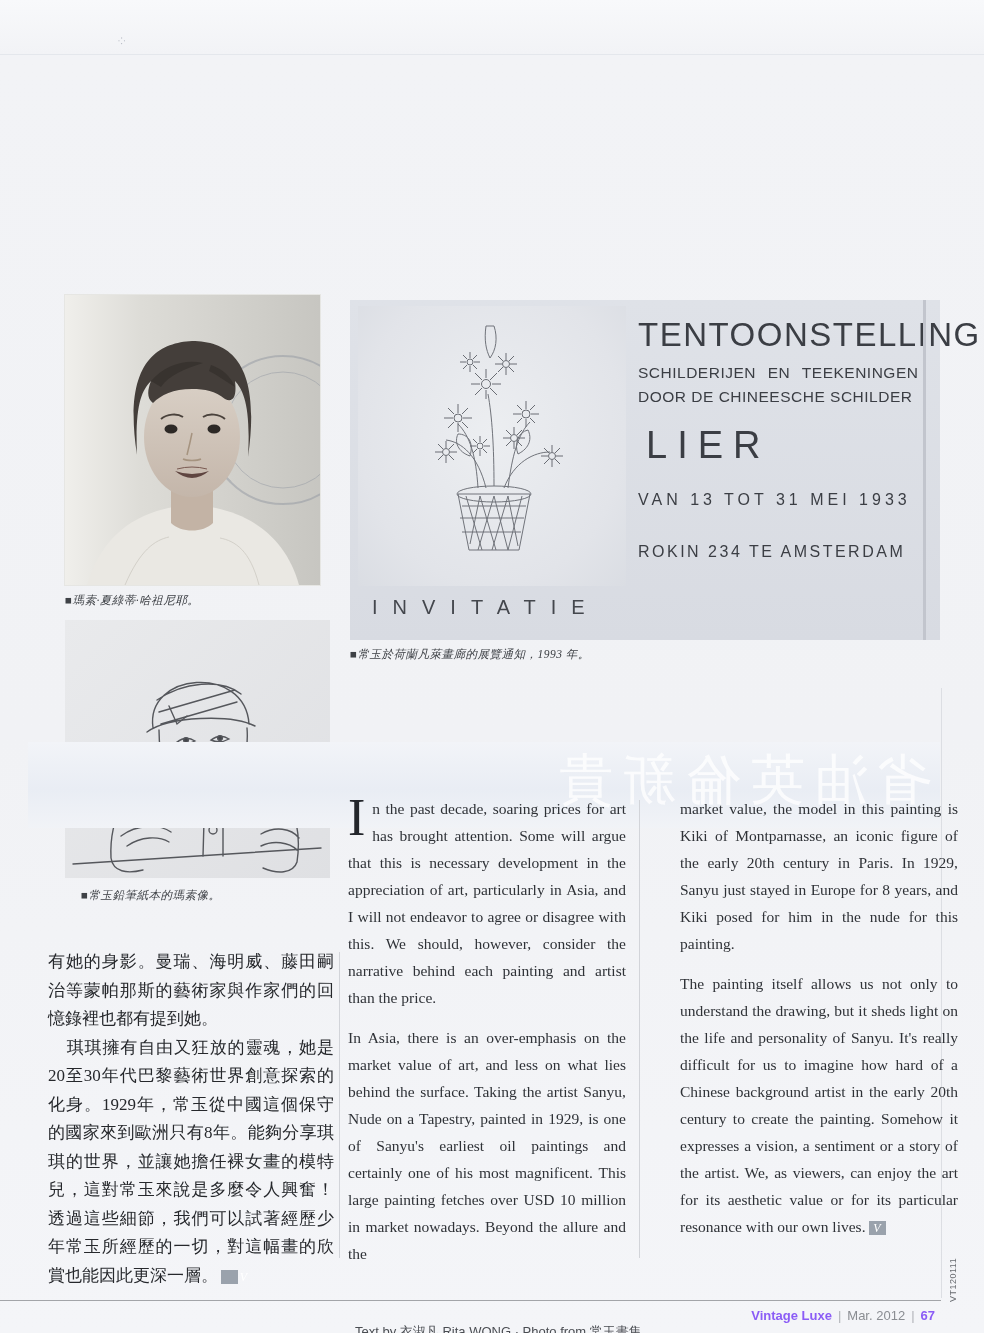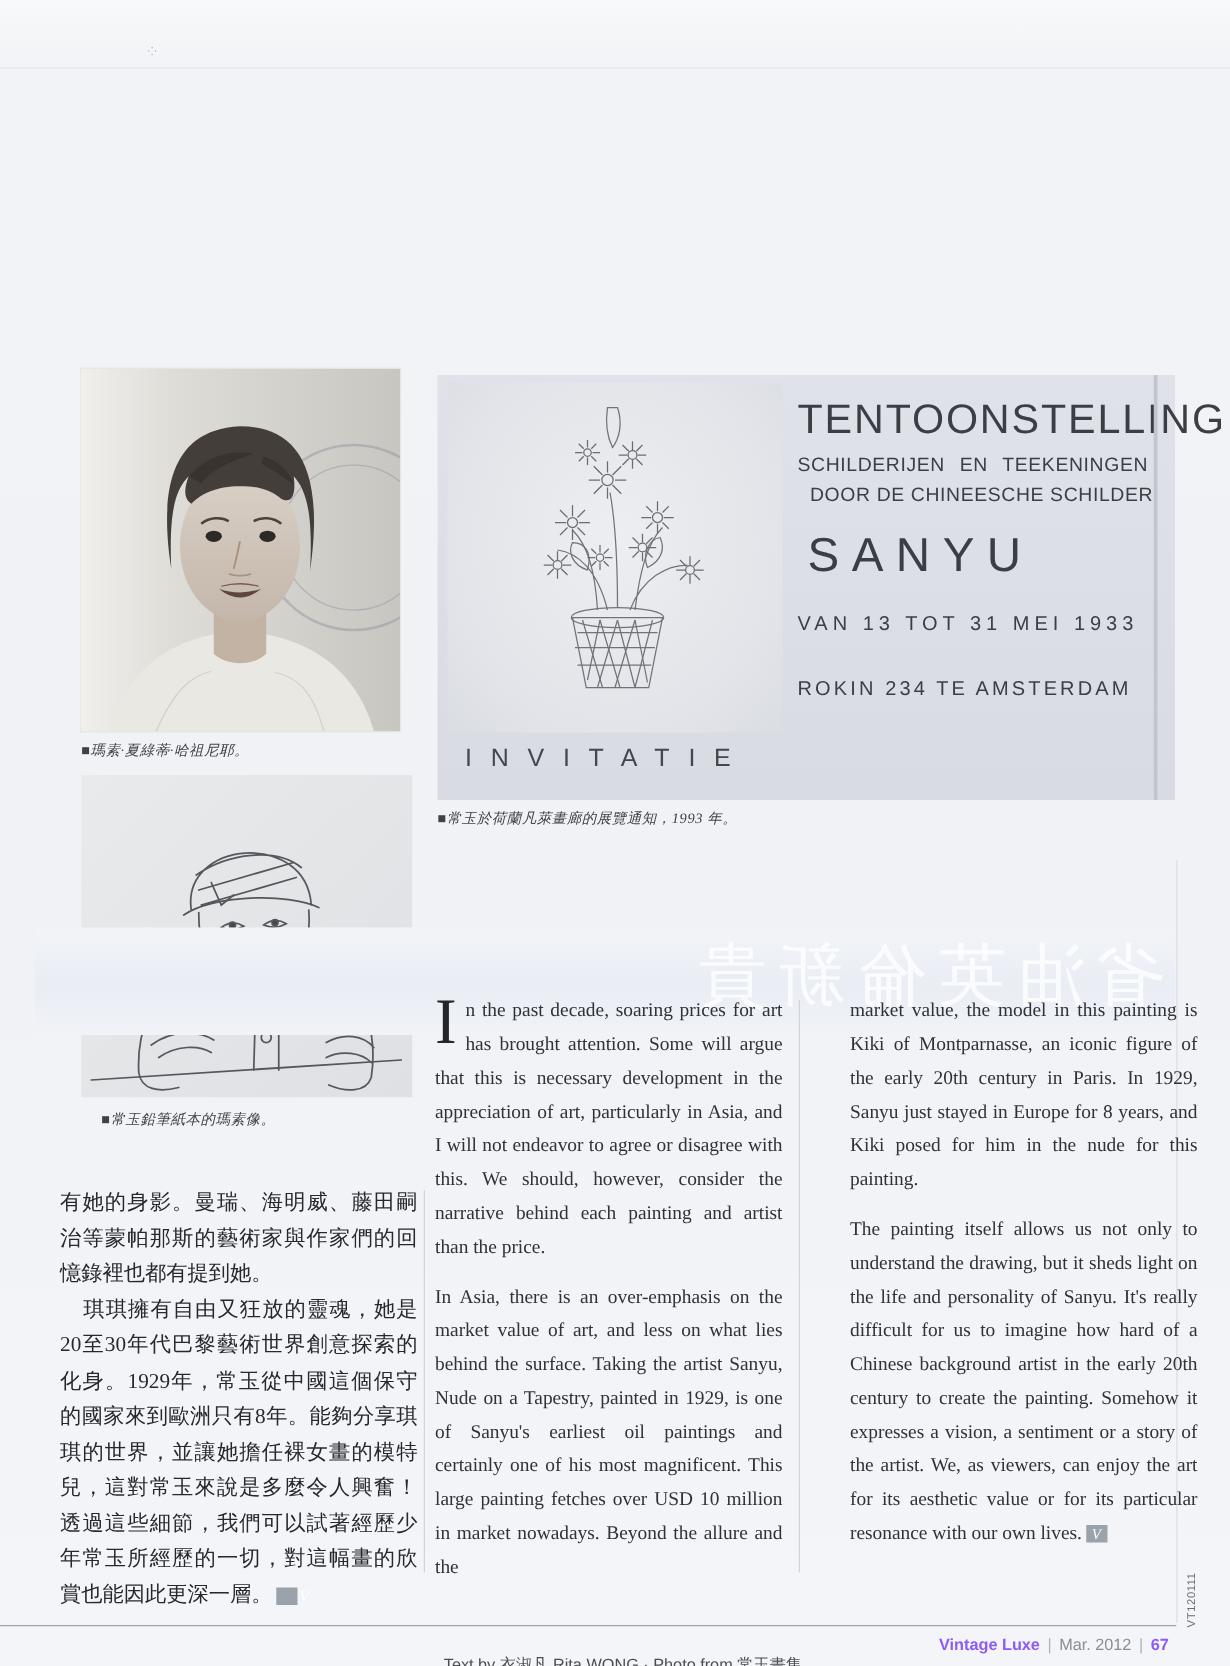--- a/index.html
+++ b/index.html
@@ -27,21 +27,21 @@
   .card{position:absolute;left:350px;top:300px;width:590px;height:340px;
         background:linear-gradient(180deg,#dfe2e8 0%,#d8dbe2 100%);}
   .card-flower{position:absolute;left:8px;top:6px;width:268px;height:280px;
         background:radial-gradient(ellipse at 50% 45%,#eceef1 0%,#e2e4e9 70%,#dadde3 100%);}
   .card-invitatie{position:absolute;left:22px;top:296px;font-family:"Liberation Sans",sans-serif;
         font-size:20px;letter-spacing:15px;color:#44474d;}
   .card-text{position:absolute;left:288px;top:14px;width:290px;color:#3b3e44;
         font-family:"Liberation Sans",sans-serif;}
   .ct-l1{font-size:33px;letter-spacing:1.5px;margin:2px 0 10px 0;}
   .ct-l2{font-size:15.5px;letter-spacing:0.5px;word-spacing:7px;margin:0 0 6px 0;}
-  .ct-l3{font-size:15.5px;letter-spacing:0.5px;margin:0 0 18px 10px;}
+  .ct-l3{font-size:15.5px;letter-spacing:0.5px;margin:0 0 18px 0;}
   .ct-artist{font-size:38px;letter-spacing:10px;margin:0 0 24px 8px;}
   .ct-dates{font-size:16px;letter-spacing:4px;margin:0 0 34px 0;}
   .ct-venue{font-size:22px;letter-spacing:2px;margin:0 0 8px 0;}
   .ct-address{font-size:16px;letter-spacing:2.5px;margin:0;}
   .card-right-strip{position:absolute;right:14px;top:0;width:3px;height:340px;background:#c2c5cd;}
 
   
   .ghost-band{position:absolute;left:28px;top:742px;width:912px;height:86px;
         background:linear-gradient(180deg,#f2f4f8 0%,#e9edf4 55%,#f1f3f7 100%);}
   .ghost-text{position:absolute;left:552px;top:748px;width:380px;height:64px;
@@ -176,21 +176,21 @@
               <path d="M0,-10 L0,-4 M7,-7 L3,-3 M10,0 L4,0 M7,7 L3,3 M0,10 L0,4 M-7,7 L-3,3 M-10,0 L-4,0 M-7,-7 L-3,-3"></path>
             </g>
         </g>
       </svg>
     </div>
     <div class="card-invitatie">INVITATIE</div>
     <div class="card-text">
       <div class="ct-l1">TENTOONSTELLING</div>
       <div class="ct-l2">SCHILDERIJEN EN TEEKENINGEN</div>
       <div class="ct-l3">DOOR DE CHINEESCHE SCHILDER</div>
-      <div class="ct-artist">SANYU</div>
+      <div class="ct-artist">LIER</div>
       <div class="ct-dates">VAN 13 TOT 31 MEI 1933</div>
       <div class="ct-address">ROKIN 234 TE AMSTERDAM</div>
     </div>
     <div class="card-right-strip"></div>
   </div>
   <div class="caption cap-invitation">■常玉於荷蘭凡萊畫廊的展覽通知，1993 年。</div>
 
   <div class="figure fig-sketch">
     <svg viewBox="0 0 265 258" width="265" height="258">
       <defs>

